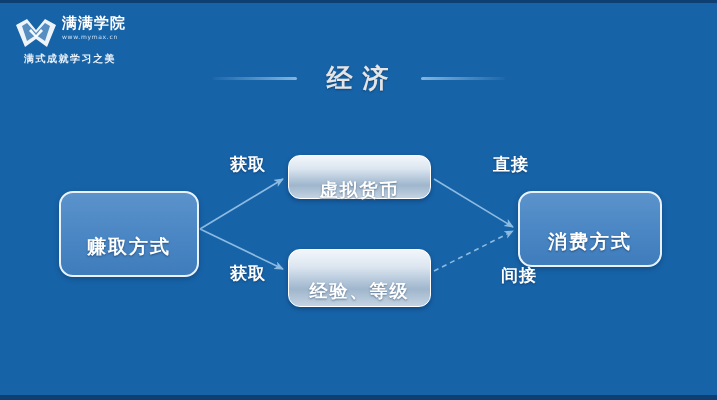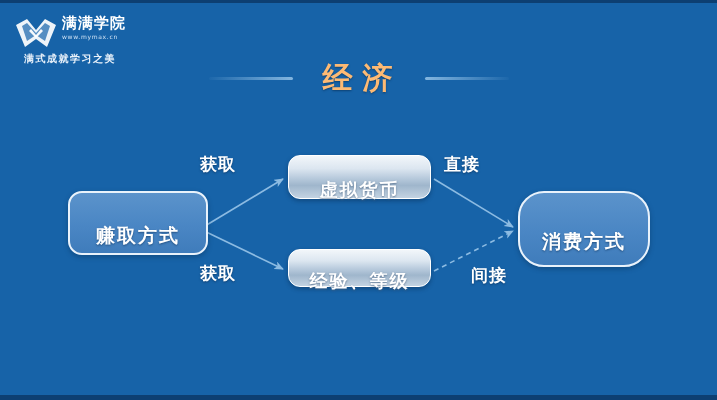--- a/index.html
+++ b/index.html
@@ -84,23 +84,23 @@
   .title-rule {
     width: 84px;
     height: 3px;
     border-radius: 2px;
     background: linear-gradient(90deg, rgba(126,178,222,0.05), rgba(150,196,233,0.85));
   }
   .title-rule.right {
     background: linear-gradient(90deg, rgba(150,196,233,0.85), rgba(126,178,222,0.05));
   }
   #slide-title {
-    font-size: 30px;
-    font-weight: bold;
-    color: #fdba74;
+    font-size: 26px;
+    font-weight: bold;
+    color: #e5e5e5;
     letter-spacing: 10px;
     padding: 0 22px 0 30px;
     text-shadow: 0 1px 2px rgba(5,40,75,0.55);
     white-space: nowrap;
     font-family: Liberation Mono, monospace;
   }
 
   
   .node {
     position: absolute;
@@ -121,57 +121,58 @@
   
   .node-blue {
     border-radius: 14px;
     border: 2px solid #e9f2fb;
     background: linear-gradient(180deg, #5b93cb 0%, #4a86c4 55%, #3f7cbb 100%);
     box-shadow: 0 2px 5px rgba(6,36,68,0.35);
   }
   .node-blue .node-label { font-size: 19px; }
 
   #node-earn {
-    left: 68px; top: 188px; width: 140px; height: 64px;
+    left: 59px; top: 188px; width: 140px; height: 86px;
   }
   #node-consume {
-    left: 518px; top: 188px; width: 132px; height: 76px; border-radius: 26px;
+    left: 518px; top: 188px; width: 144px; height: 76px;
   }
 
   
   .node-silver {
     border-radius: 12px;
     border: 1px solid #ffffff;
     background: linear-gradient(180deg, #f2f6fa 0%, #dce6f0 30%, #b9cbdd 52%, #9fb6cc 70%, #c3d3e2 100%);
     box-shadow: 0 2px 4px rgba(6,36,68,0.4);
   }
   .node-silver .node-label {
     font-size: 18px;
     text-shadow: 0 1px 2px rgba(70,95,125,0.75);
   }
   #node-currency {
     left: 288px; top: 152px; width: 143px; height: 44px;
   }
   #node-exp {
-    left: 288px; top: 246px; width: 143px; height: 38px;
+    left: 288px; top: 246px; width: 143px; height: 58px;
   }
 
   
   .edge-label {
     position: absolute;
     color: #ffffff;
     font-size: 17px;
     font-weight: bold;
     letter-spacing: 1px;
     text-shadow: 0 1px 2px rgba(8,42,80,0.6);
     white-space: nowrap;
+    margin-left: 30px;
   }
   #label-get-top    { left: 200px; top: 150px; }
   #label-get-bottom { left: 200px; top: 259px; }
-  #label-direct     { left: 444px; top: 150px; }
+  #label-direct     { left: 463px; top: 150px; }
   #label-indirect   { left: 471px; top: 261px; }
 
   
   #edges {
     position: absolute;
     left: 0; top: 0;
     width: 717px; height: 400px;
     pointer-events: none;
   }
 </style>

